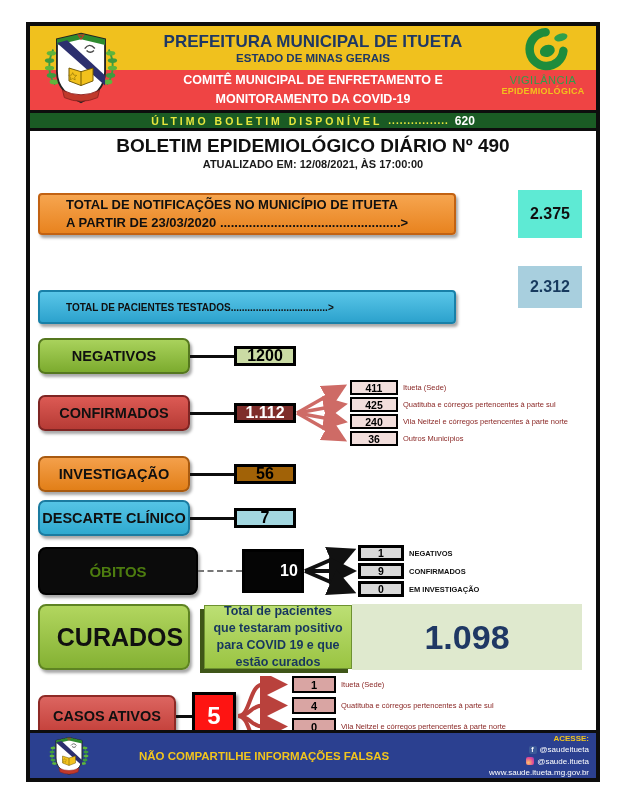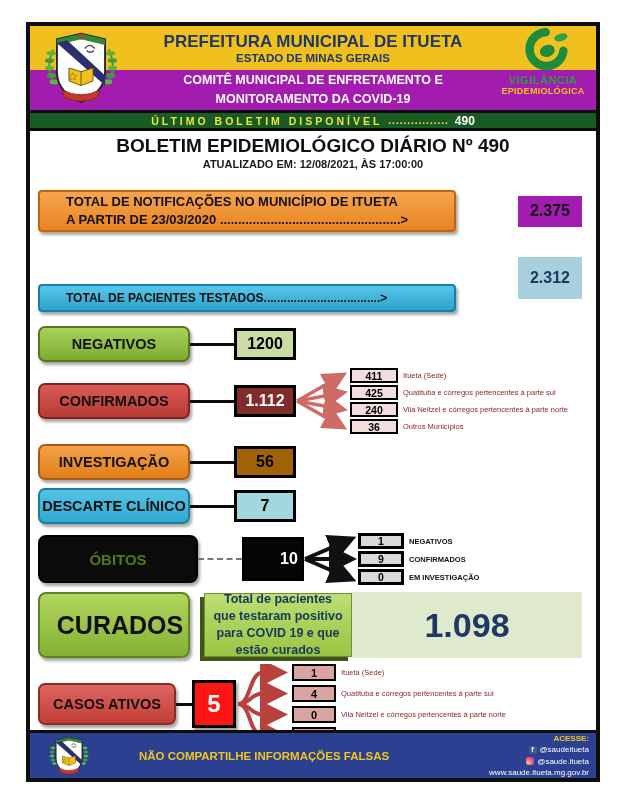--- a/index.html
+++ b/index.html
@@ -8,28 +8,28 @@
           font-family:"Liberation Sans", sans-serif; overflow:hidden; }
   .frame { position:absolute; left:26px; top:22px; width:574px; height:760px;
            border:4px solid #0d0d0d; background:#ffffff; display:flex; flex-direction:column; }
 
   
   .header { position:relative; height:84px; flex:0 0 auto; }
   .band-yellow { height:44px; background:#F0C11E; display:flex; flex-direction:column;
                  justify-content:center; align-items:center; }
   .hdr-title { font-size:17px; font-weight:bold; color:#1F3864; }
   .hdr-sub   { font-size:11.5px; font-weight:bold; color:#1F3864; }
-  .band-navy { height:40px; background:#a21caf; display:flex; flex-direction:column;
+  .band-navy { height:40px; background:#ef4444; display:flex; flex-direction:column;
                justify-content:center; align-items:center; color:#fff; font-weight:bold;
                font-size:12.5px; line-height:1.5; }
   .crest { position:absolute; left:14px; top:3px; width:74px; height:78px; }
   .logo  { position:absolute; right:2px; top:0px; width:102px; height:84px;
            display:flex; flex-direction:column; align-items:center; }
   .logo svg { height:44px; margin-top:2px; }
-  .logo-t1 { font-size:11px; font-weight:bold; color:#2E9E4B; letter-spacing:.5px; margin-top:2px; }
+  .logo-t1 { font-size:11px; font-weight:normal; color:#2E9E4B; letter-spacing:.5px; margin-top:2px; }
   .logo-t2 { font-size:9px;  font-weight:bold; color:#F2C11D; letter-spacing:.3px; }
 
   
   .ultimo { height:21px; background:#1A5B24; border-top:3px solid #0d0d0d; border-bottom:3px solid #0d0d0d;
             display:flex; align-items:center; justify-content:center; gap:6px; flex:0 0 auto; }
   .ultimo-label { color:#E9E83D; font-weight:bold; font-size:10.5px; letter-spacing:3px; }
   .ultimo-dots  { color:#E9E83D; font-weight:bold; font-size:10px; letter-spacing:1px; }
   .ultimo-num   { color:#ffffff; font-weight:bold; font-size:12px; }
 
   
@@ -38,25 +38,25 @@
   .b-sub   { text-align:center; font-size:11px; font-weight:bold; color:#1a1a1a; margin-top:1px; }
 
   .trow { display:flex; align-items:center; }
   .trow.notif  { margin-top:20px; }
   .trow.tested { margin-top:12px; }
   .tbar { width:418px; border-radius:4px; box-shadow:2px 3px 3px rgba(0,0,0,.35);
           display:flex; flex-direction:column; justify-content:center; padding-left:26px;
           font-weight:bold; color:#101010; }
   .tbar.orange { height:42px; background:linear-gradient(#F6A54F,#E8831F); border:2px solid #C26212;
                  font-size:13px; line-height:1.4; }
-  .tbar.blue   { height:28px; background:linear-gradient(#59C6E8,#2CA2CD); border:2px solid #1880A8;
-                 font-size:12px;margin-top:40px; }
+  .tbar.blue   { height:34px; background:linear-gradient(#59C6E8,#2CA2CD); border:2px solid #1880A8;
+                 font-size:10px;margin-top:40px; }
   .tval { width:64px; display:flex; align-items:center; justify-content:center;
           font-weight:bold; font-size:16px; margin-left:auto; margin-right:6px; }
-  .tval.orange { height:31px; background:#a21caf; color:#101010; }
+  .tval.orange { height:48px; background:#5eead4; color:#101010; }
   .tval.blue   { height:42px; background:#A8CFDE; color:#173A5E; }
 
   .srow { display:flex; align-items:center; }
   .srow.neg  { margin-top:14px; }
   .srow.conf { margin-top:6px;  }
   .srow.inv  { margin-top:10px; }
   .srow.desc { margin-top:8px;  }
   .srow.obit { margin-top:8px;  }
   .srow.cur  { margin-top:6px;  }
   .srow.cas  { margin-top:6px;  }
@@ -72,21 +72,21 @@
                  color:#4d7c0f; font-size:15px; border-radius:8px; }
   .pill.curados{ width:152px; height:66px; font-size:25px; background:linear-gradient(#B2D65F,#84B133);
                  border:2px solid #5E8323; border-radius:8px;padding-left:12px; }
   .pill.casos  { width:138px; height:42px; font-size:14.5px; background:linear-gradient(#DC6560,#C23E38);
                  border:2px solid #8E2A26; }
 
   .line { width:44px; height:3px; background:#0d0d0d; flex:0 0 auto; }
   .line.short  { width:16px; }
   .line.dashed { height:0; background:none; border-top:2px dashed #777; }
 
-  .vbox { width:62px; height:32px; border:3px solid #000; display:flex; align-items:center;
+  .vbox { width:62px; height:20px; border:3px solid #000; display:flex; align-items:center;
           justify-content:center; font-weight:bold; font-size:16px; flex:0 0 auto; }
   .vbox.green  { background:#CADBA4; }
   .vbox.maroon { background:#7E2D2A; color:#fff; }
   .vbox.peach  { background:#a16207; }
   .vbox.cyan   { background:#A3D7E0; }
   .vbox.black  { background:#050505; color:#fff; height:44px;padding-left:32px; }
   .vbox.redbox { width:44px; height:48px; background:#FE1412; color:#fff; font-size:24px;
                  box-shadow:2px 3px 3px rgba(0,0,0,.4); }
 
   .fan { flex:0 0 auto; }
@@ -187,21 +187,21 @@
           <ellipse cx="66" cy="11" rx="8" ry="4.5" fill="#2FA04C" transform="rotate(-15 66 11)"></ellipse>
         </svg>
         <div class="logo-t1">VIGILÂNCIA</div>
         <div class="logo-t2">EPIDEMIOLÓGICA</div>
       </div>
     </div>
 
     <div class="ultimo">
       <span class="ultimo-label">ÚLTIMO BOLETIM DISPONÍVEL</span>
       <span class="ultimo-dots">................</span>
-      <span class="ultimo-num">490</span>
+      <span class="ultimo-num">620</span>
     </div>
 
     <div class="content">
       <div class="b-title">BOLETIM EPIDEMIOLÓGICO DIÁRIO Nº 490</div>
       <div class="b-sub">ATUALIZADO EM: 12/08/2021, ÀS 17:00:00</div>
 
       <div class="trow notif">
         <div class="tbar orange">
           <div>TOTAL DE NOTIFICAÇÕES NO MUNICÍPIO DE ITUETA</div>
           <div>A PARTIR DE 23/03/2020 ..................................................&gt;</div>

